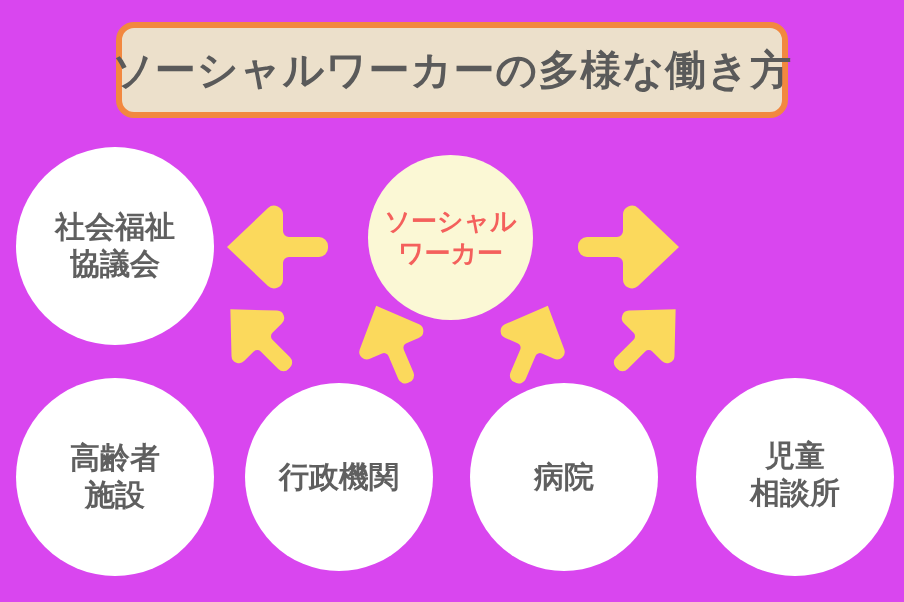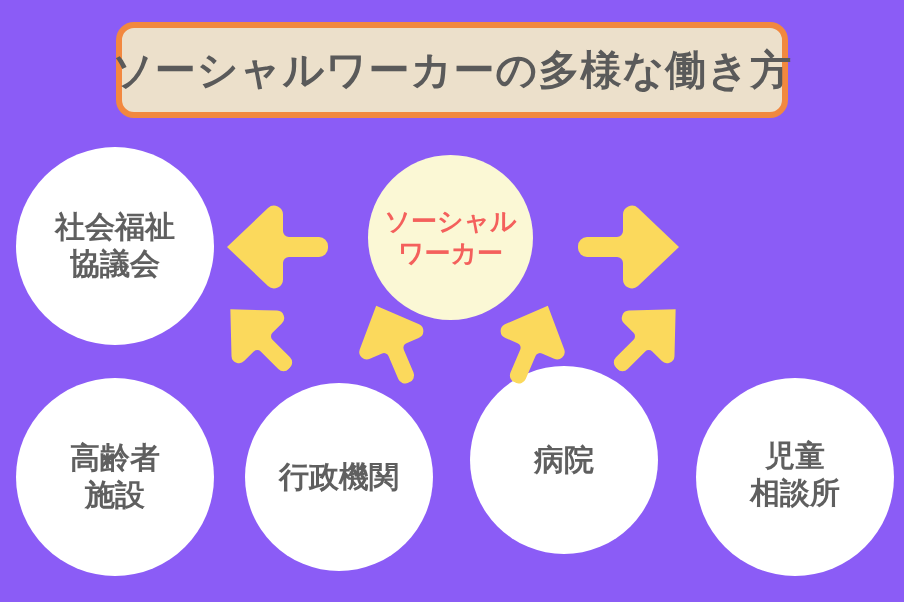--- a/index.html
+++ b/index.html
@@ -9,21 +9,21 @@
   body {
     width: 904px;
     height: 602px;
     overflow: hidden;
     font-family: "Liberation Sans", "DejaVu Sans", sans-serif;
   }
   #canvas {
     position: relative;
     width: 904px;
     height: 602px;
-    background: #8b5cf6;
+    background: #d946ef;
     overflow: hidden;
   }
 
   
   #title-banner {
     position: absolute;
     left: 116px;
     top: 22px;
     width: 672px;
     height: 96px;
@@ -106,21 +106,21 @@
 
   <div class="node white" style="left:245px; top:383px; width:188px; height:188px;">
     <div class="node-label">行政機関</div>
   </div>
 
   <div class="node white" style="left:16px; top:378px; width:198px; height:198px;">
     <div class="node-label">高齢者
 施設</div>
   </div>
 
-  <div class="node white" style="left:470px; top:366px; width:188px; height:188px;">
+  <div class="node white" style="left:470px; top:383px; width:188px; height:188px;">
     <div class="node-label">病院</div>
   </div>
 
   <div class="node white" style="left:696px; top:378px; width:198px; height:198px;font-family:Liberation Mono, monospace;">
     <div class="node-label">児童
 相談所</div>
   </div>
 
   <div class="arrow" style="left:224px; top:203px; width:104px; height:88px;">
     <svg viewBox="0 0 104 88" xmlns="http://www.w3.org/2000/svg" aria-hidden="true">

